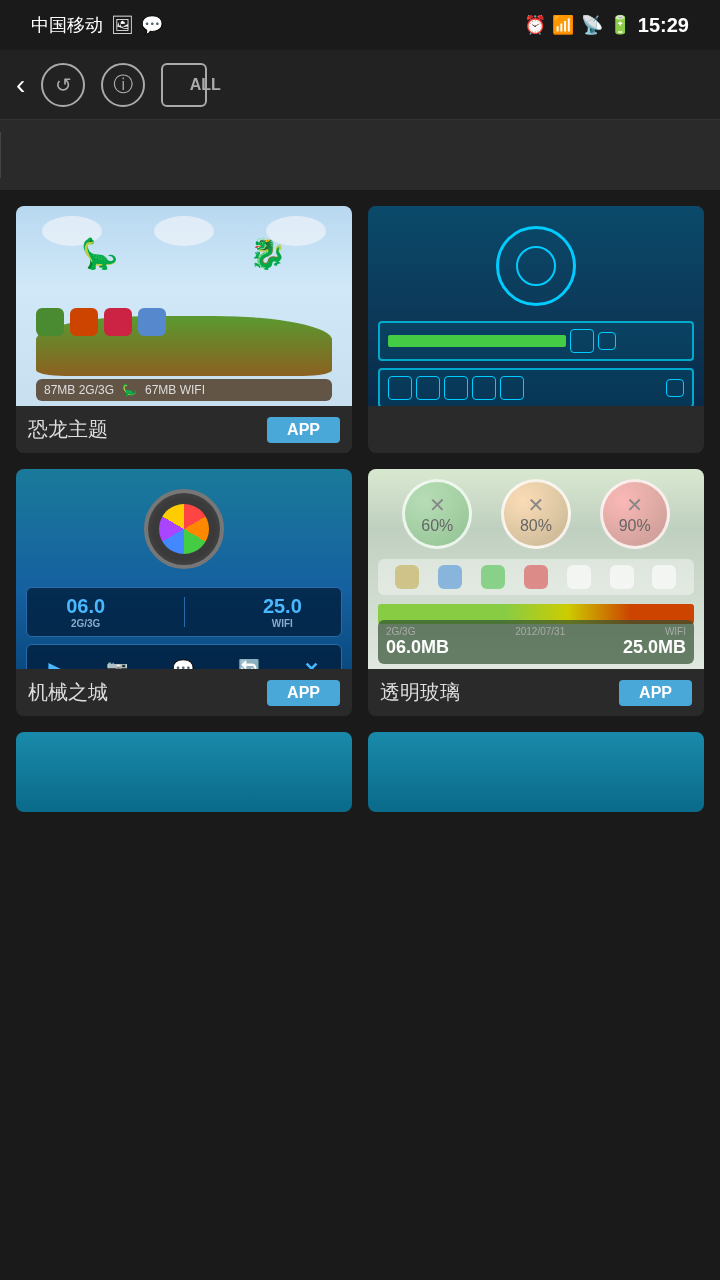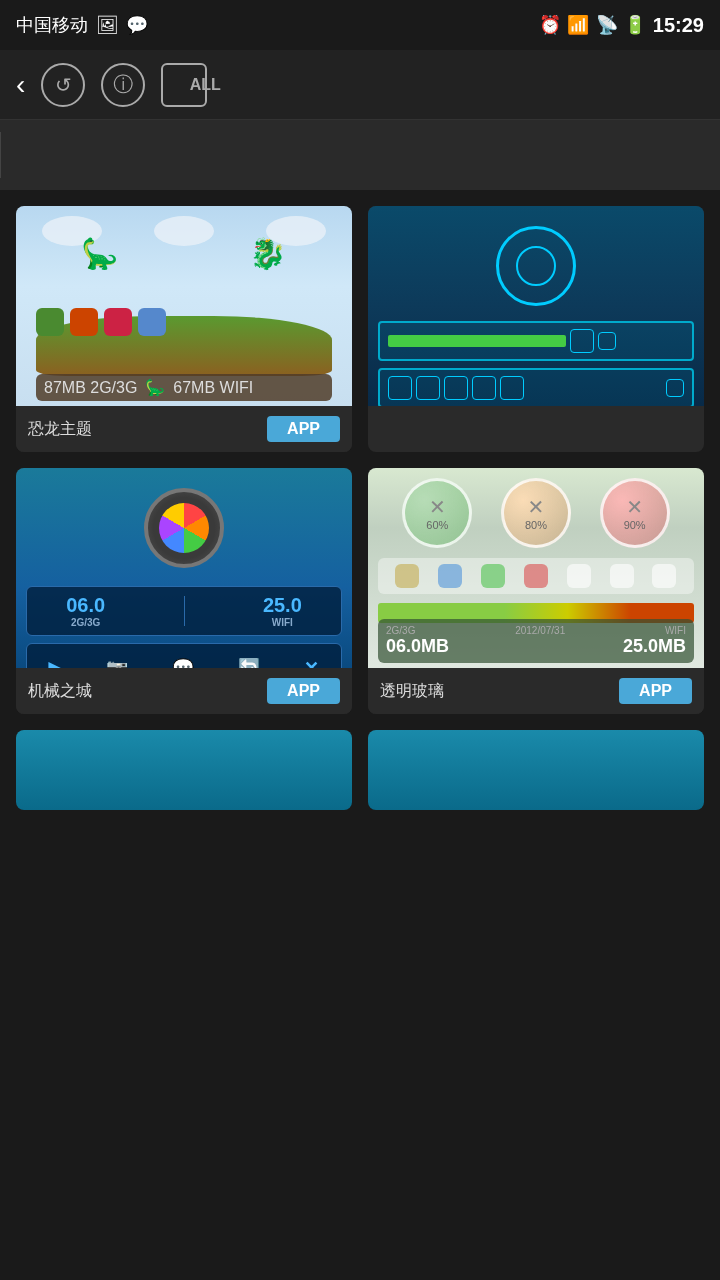--- a/index.html
+++ b/index.html
@@ -13,21 +13,21 @@
     }
 
     
     .status-bar {
       width: 720px;
       height: 50px;
       background: #1a1a1a;
       display: flex;
       align-items: center;
       justify-content: space-between;
-      padding: 0 16px;
+      padding: 0 31px;
     }
     .status-left {
       display: flex;
       align-items: center;
       gap: 8px;
       font-size: 18px;
       color: #fff;
     }
     .status-right {
       display: flex;
@@ -139,21 +139,21 @@
       overflow: hidden;
     }
     .theme-card .card-footer {
       display: flex;
       align-items: center;
       justify-content: space-between;
       padding: 10px 12px;
       background: #2a2a2a;
     }
     .card-footer .card-title {
-      font-size: 16px;
+      font-size: 20px;
       color: #ddd;
     }
     .card-footer .badge {
       padding: 4px 20px;
       border-radius: 4px;
       font-size: 16px;
       font-weight: bold;
       color: #fff;
     }
     .badge.app { background: #4aa8d8; }
@@ -198,21 +198,21 @@
     .dino-widget {
       position: absolute;
       bottom: 5px;
       left: 20px; right: 20px;
       background: rgba(80,60,40,0.85);
       border-radius: 6px;
       padding: 4px 8px;
       display: flex;
       gap: 8px;
       align-items: center;
-      font-size: 16px;
+      font-size: 12px;
       color: #ddd;
     }
     .dino-apps {
       position: absolute;
       bottom: 70px;
       left: 20px;
       display: flex;
       gap: 6px;
     }
     .app-icon-small {
@@ -350,21 +350,21 @@
       flex-direction: column;
       font-size: 10px;
       color: #666;
       position: relative;
     }
     .glass-circle .x-mark {
       font-size: 20px;
       color: #888;
     }
     .glass-circle .percent {
-      font-size: 11px;
+      font-size: 16px;
       color: #666;
     }
     .glass-circle.red {
       background: radial-gradient(circle at 30% 30%, rgba(255,180,180,0.9), rgba(200,100,100,0.5));
     }
     .glass-circle.orange {
       background: radial-gradient(circle at 30% 30%, rgba(255,220,180,0.9), rgba(200,150,100,0.5));
     }
     .glass-circle.green {
       background: radial-gradient(circle at 30% 30%, rgba(180,220,180,0.9), rgba(100,180,100,0.5));

